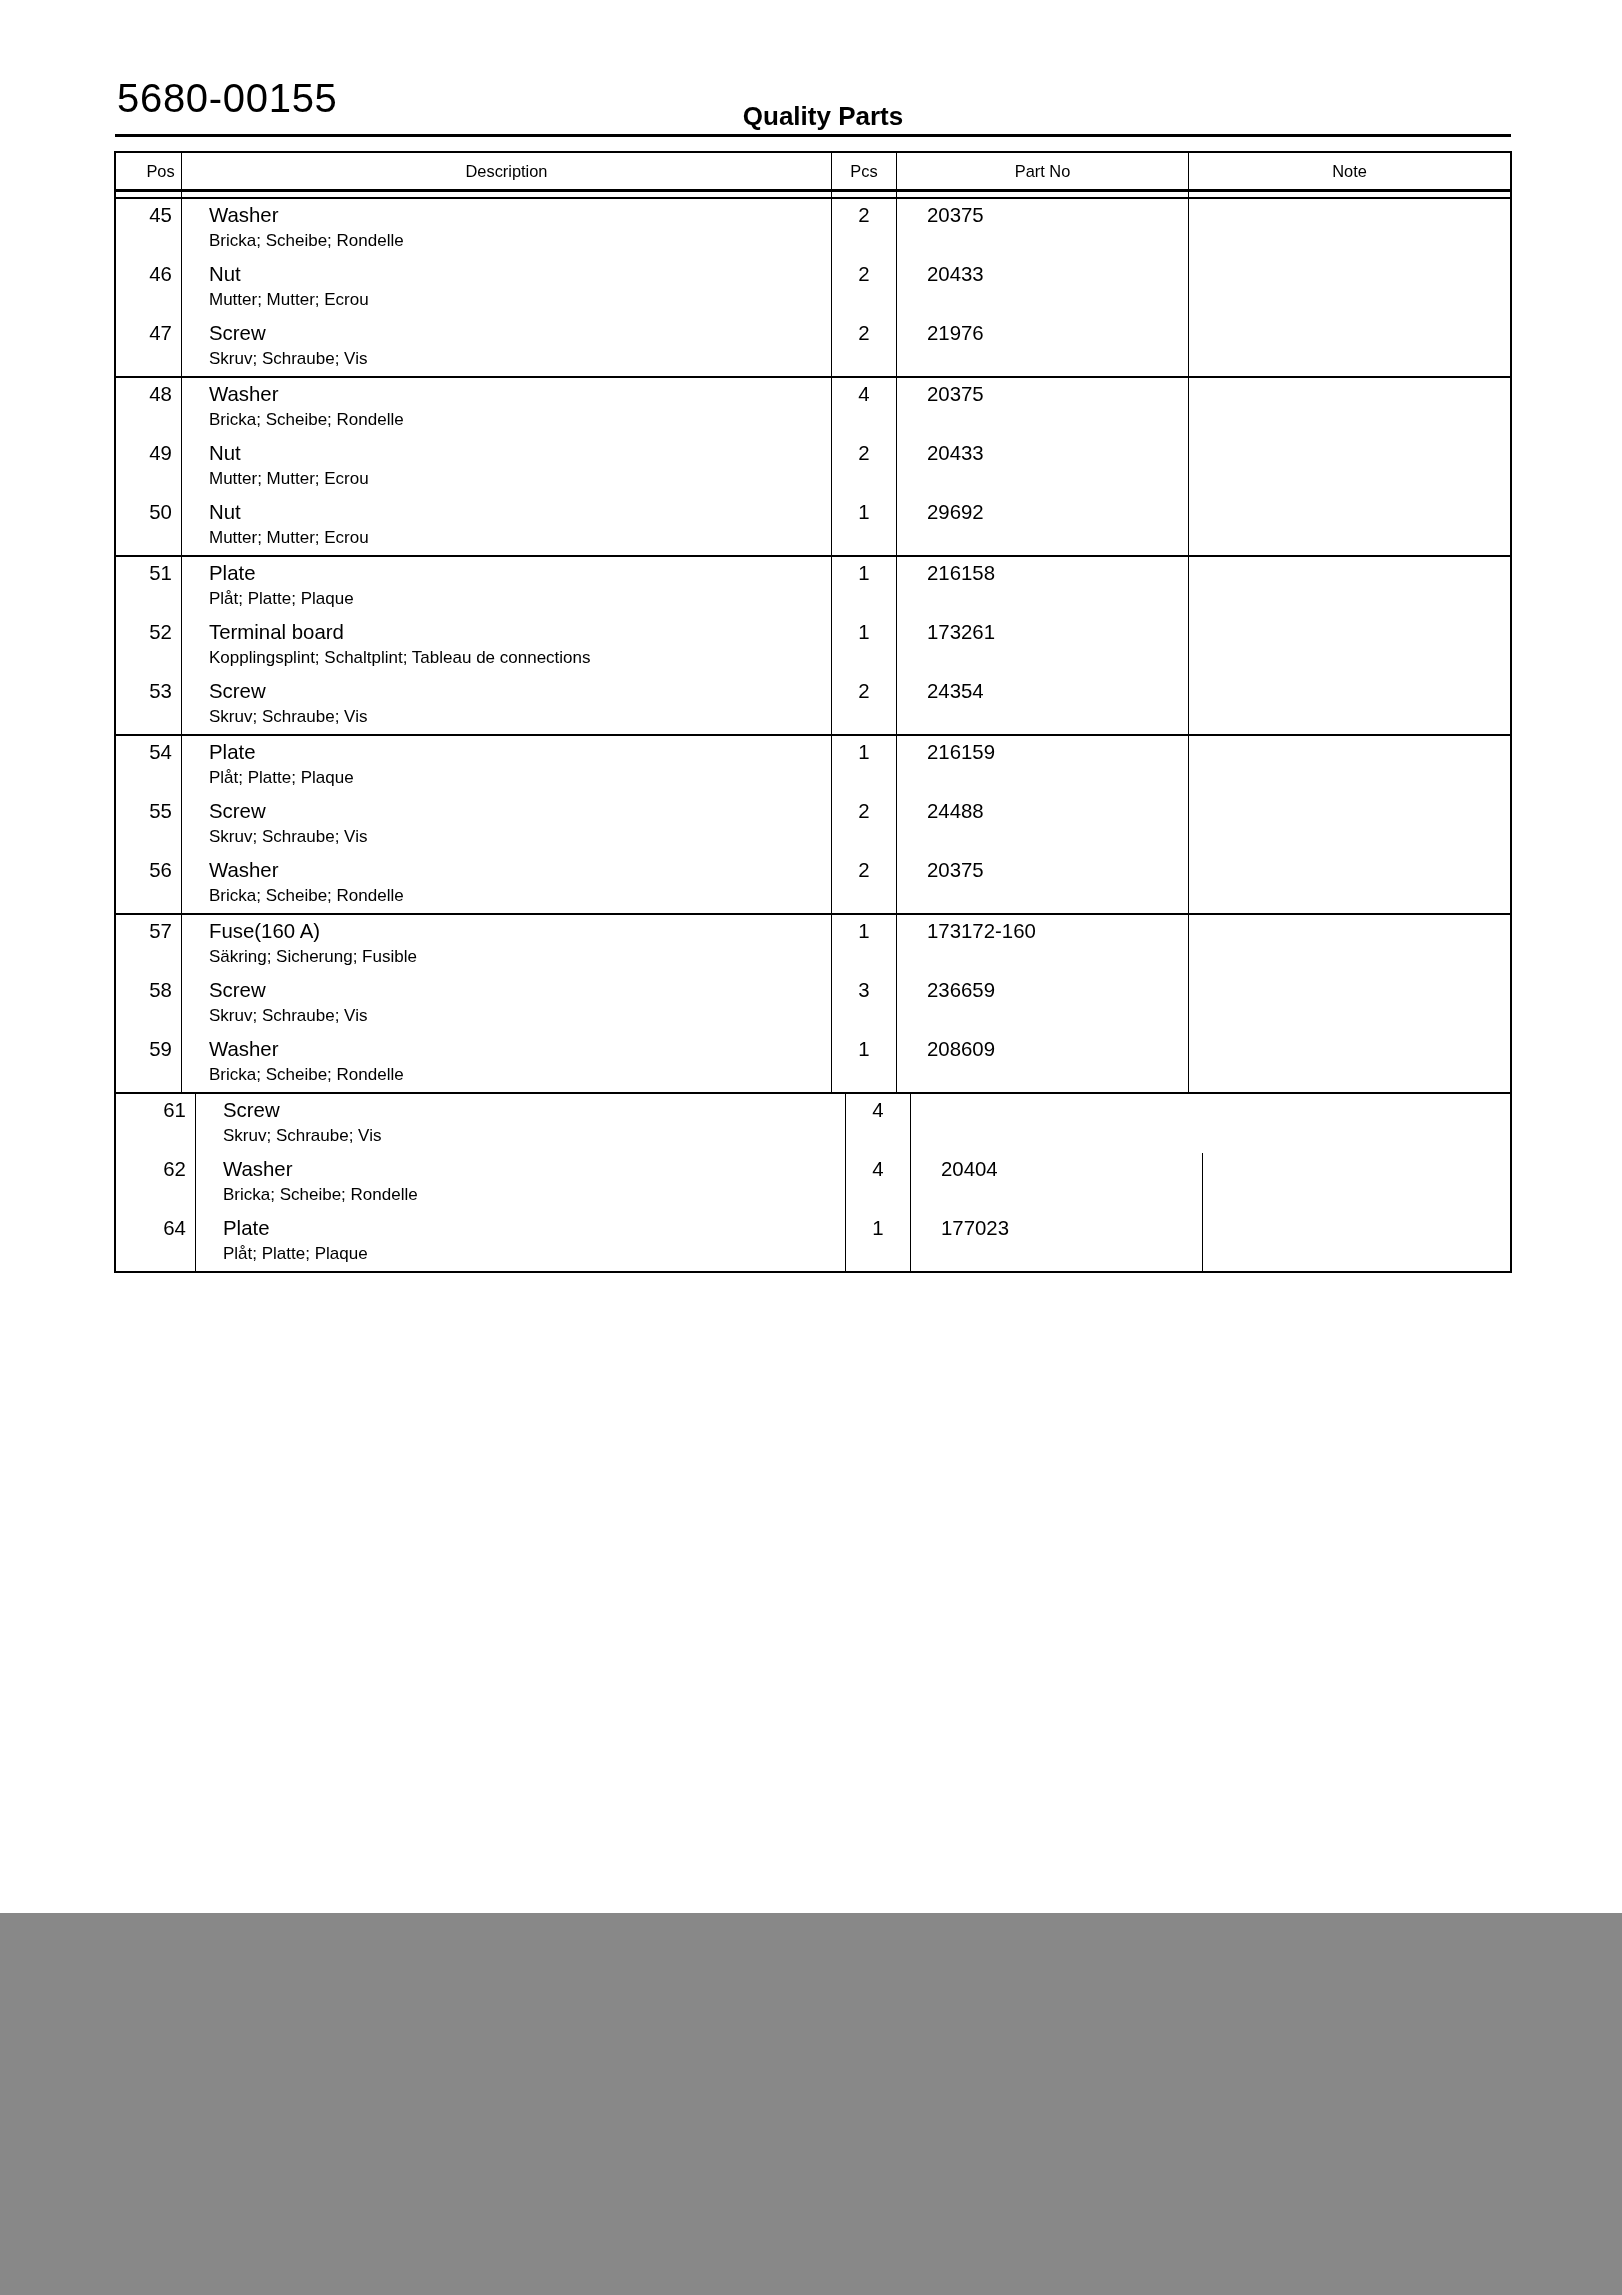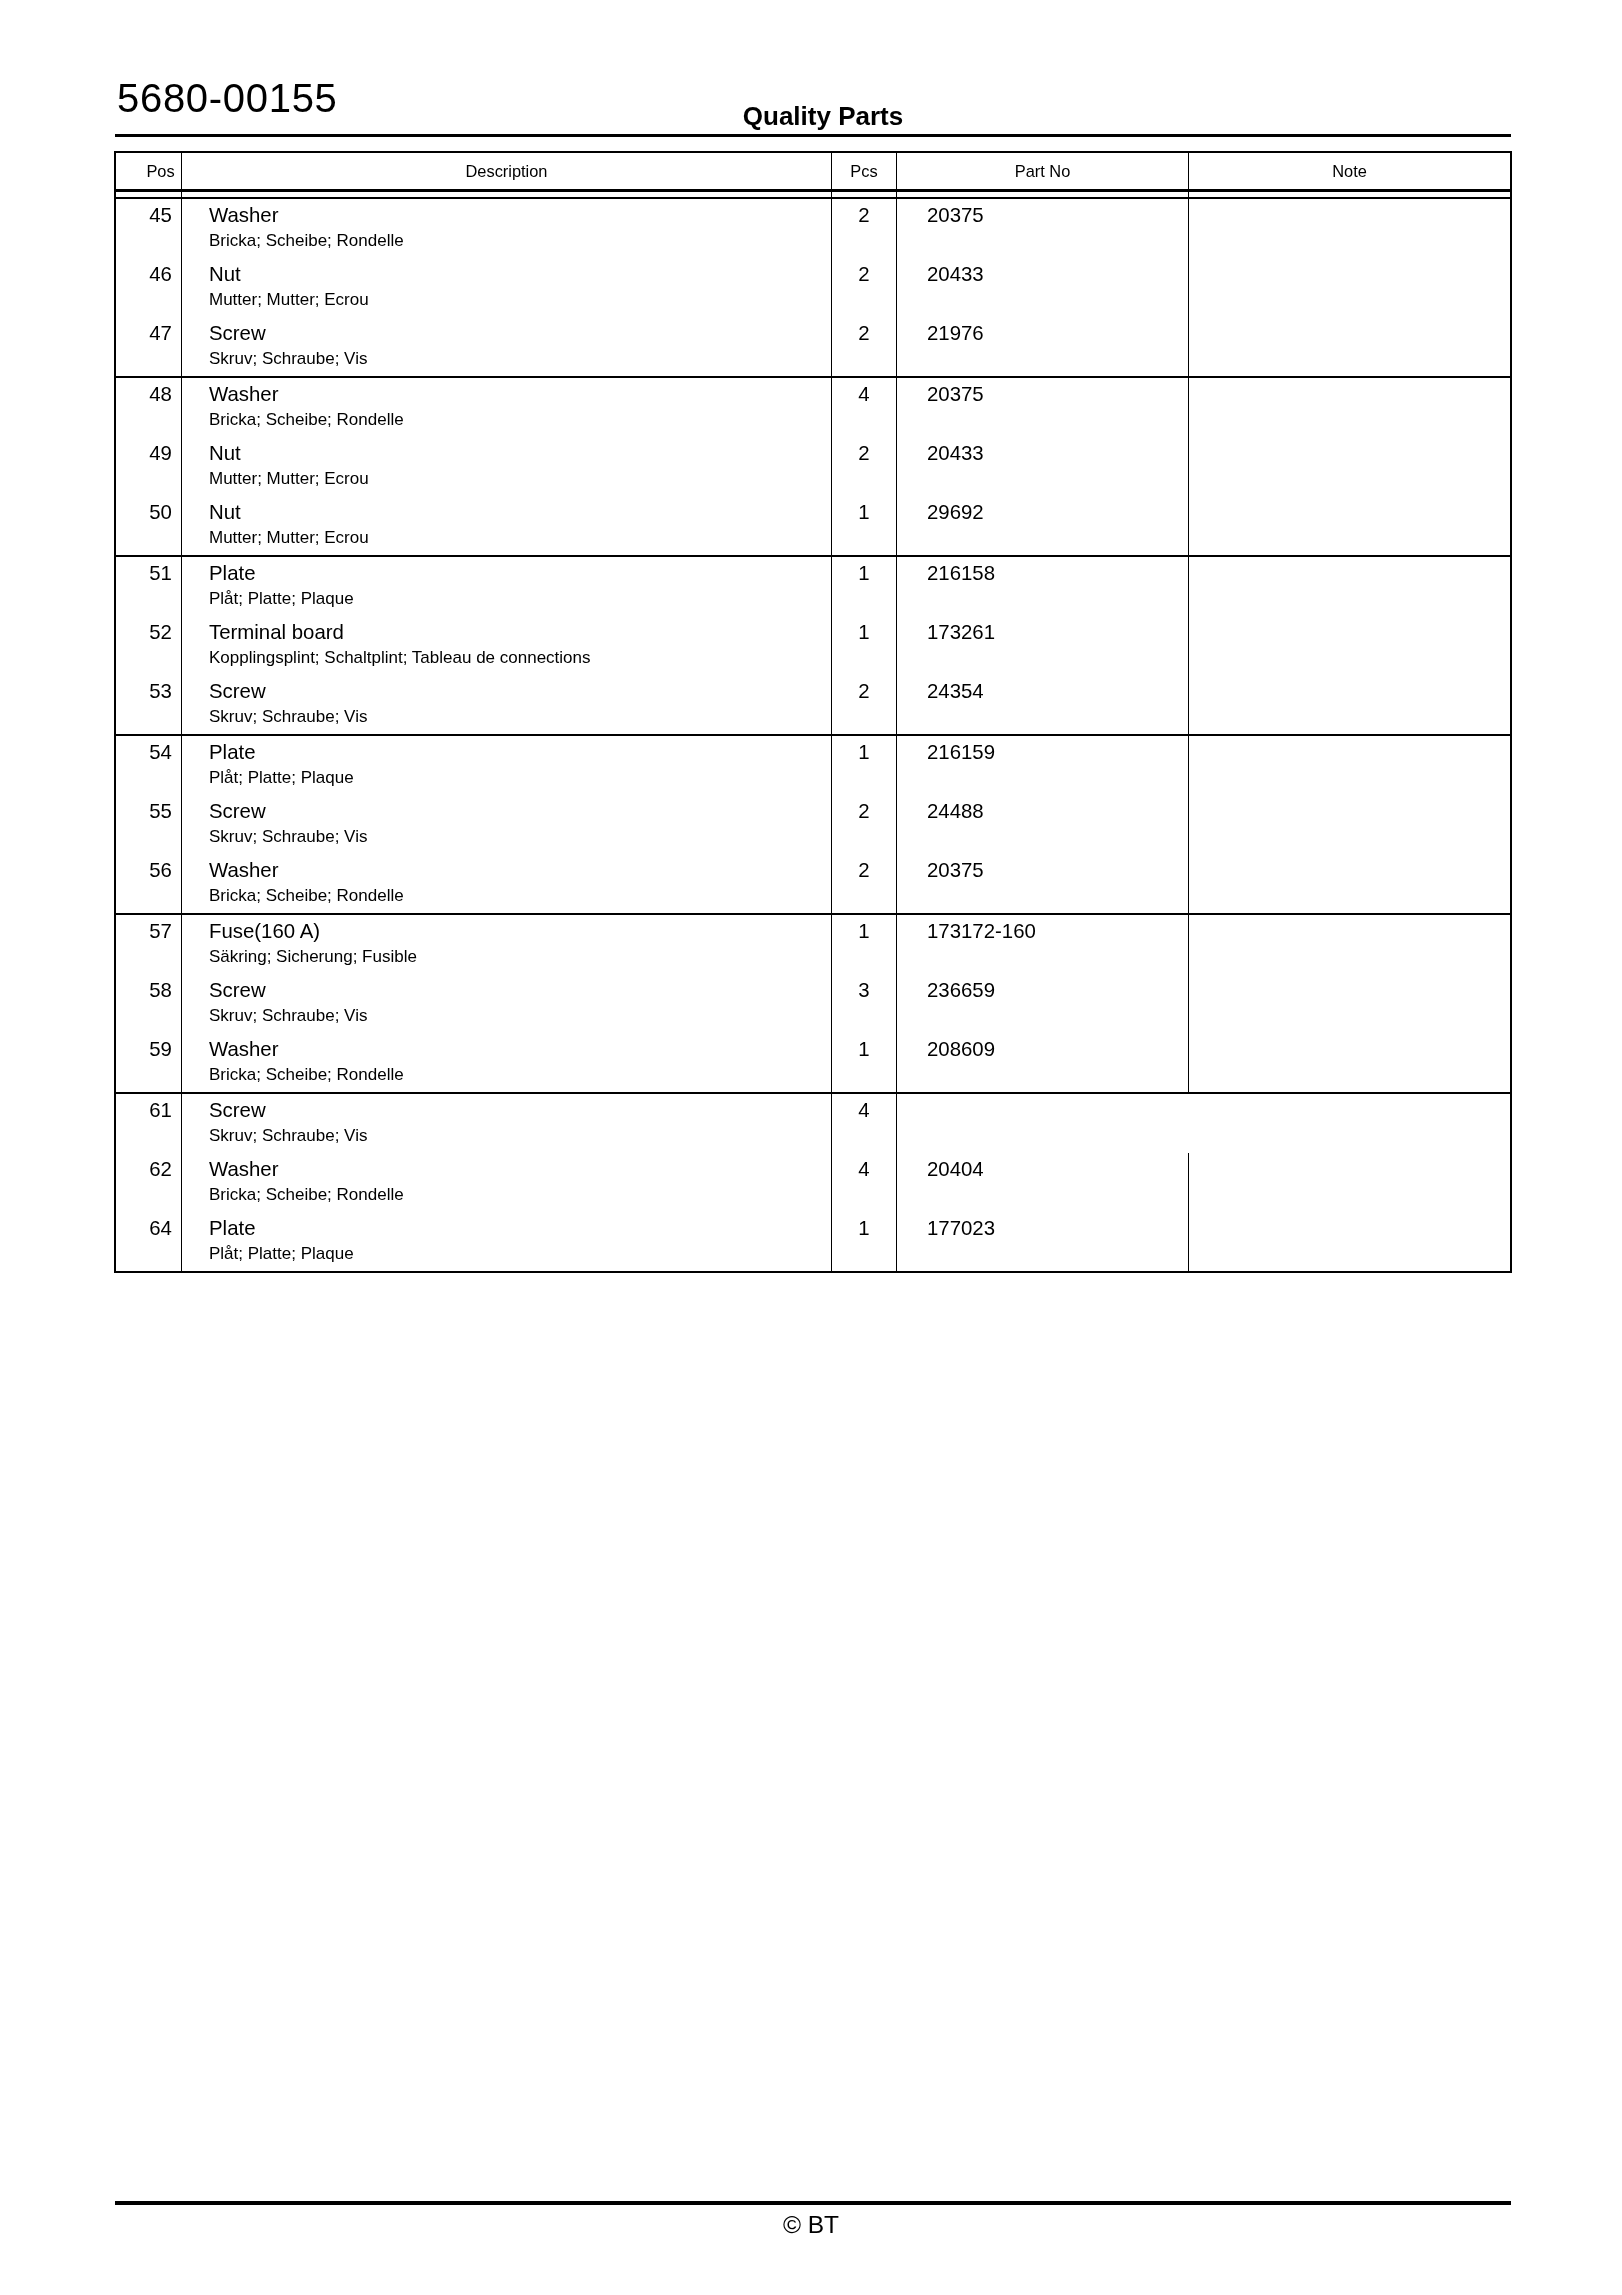--- a/index.html
+++ b/index.html
@@ -1,20 +1,20 @@
 <!DOCTYPE html>
 <html style="font-size:11px"><head>
 <meta charset="utf-8">
 <style>
   * { margin: 0; padding: 0; box-sizing: border-box; }
   html, body { background: #888; }
   .page {
     position: relative;
     width: 1622px;
-    height: 2295px;
+    height: 1913px;
     margin: 0 auto;
     background: #ffffff;
     font-family: "Liberation Sans", sans-serif;
     color: #000000;
     overflow: hidden;
   }
   .doc-number {
     position: absolute;
     left: 117px;
     top: 76px;
@@ -65,21 +65,21 @@
     height: 100%;
     display: flex;
     align-items: center;
     justify-content: center;
   }
   .thead-strip {
     height: 6.8px;
     border-bottom: 2px solid #000;
   }
   .tgroup { border-bottom: 2.7px solid #000; }
-  .tgroup:last-child { border-bottom: none; }
+  .tgroup:last-child { border-bottom: none; margin-left: 14px; }
   .data-row { height: 59px; }
   .data-row > div { padding-top: 4.8px; }
   .cell-pos {
     font-size: 20.4px;
     text-align: center;
   }
   .cell-desc { padding-left: 27px; padding-right: 6.8px; }
   .desc-main { font-size: 20.4px; line-height: 23px; }
   .desc-sub  { font-size: 17px; line-height: 16.4px; margin-top: 6.8px; }
   .cell-pcs {

